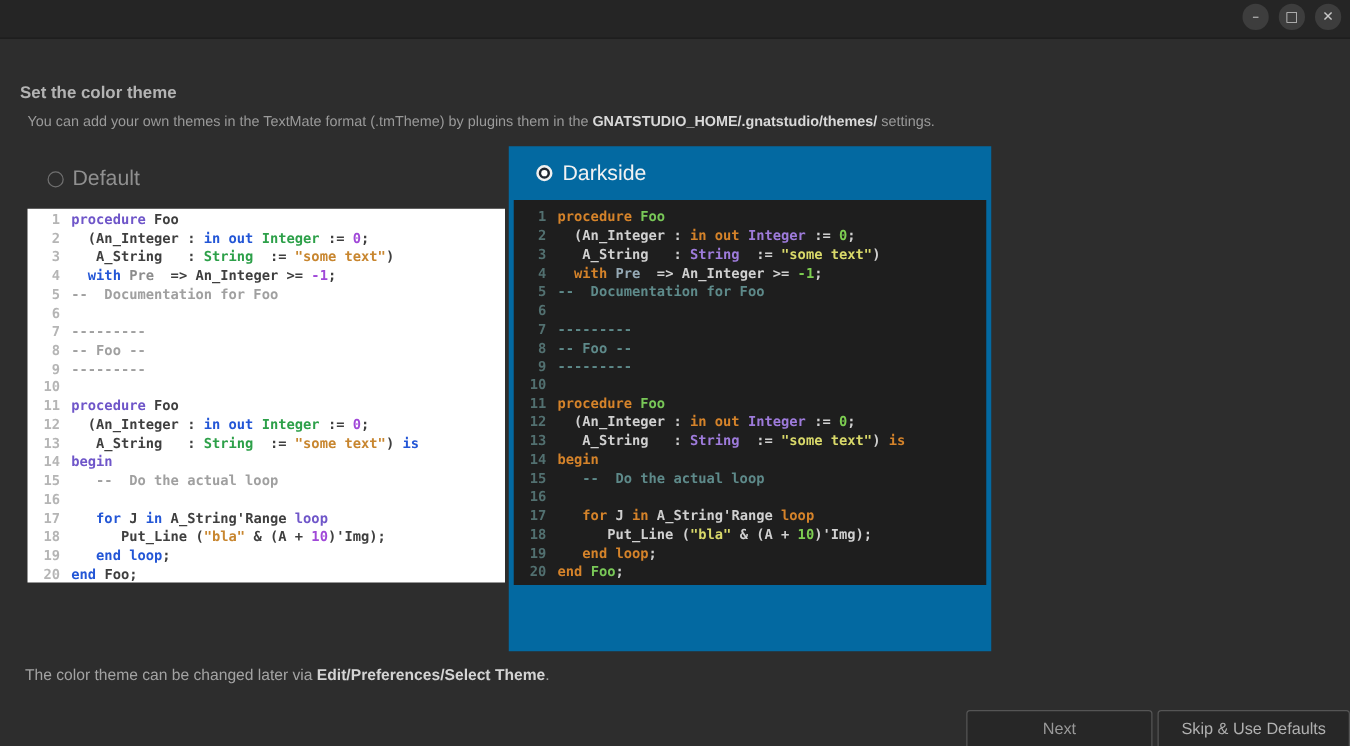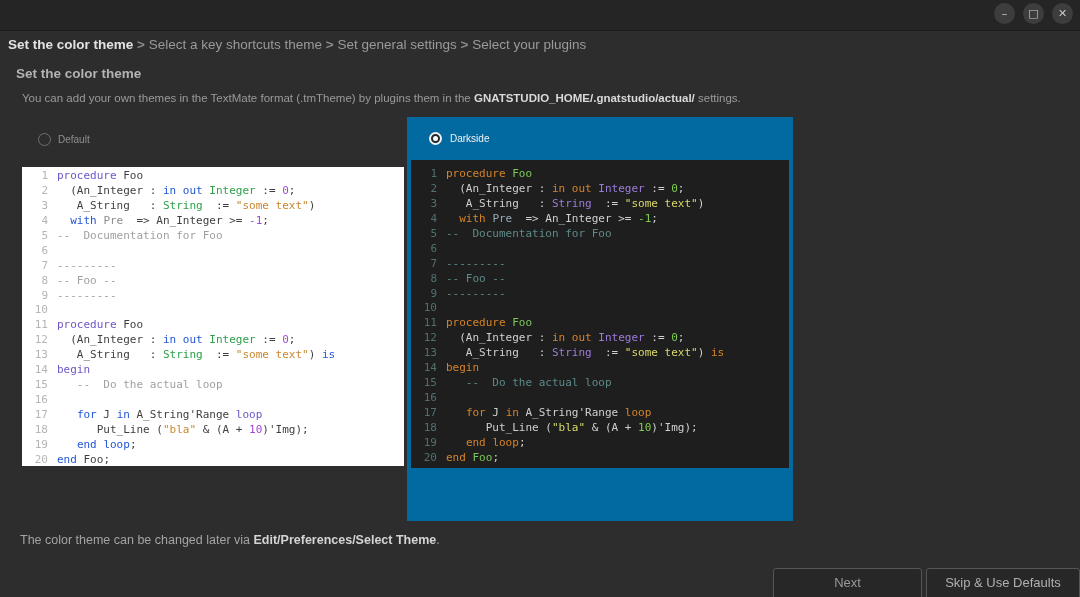--- a/index.html
+++ b/index.html
@@ -31,35 +31,35 @@
   .opt-default-row { position:absolute; left:38px; top:133px; display:flex; align-items:center; gap:7px; }
   .radio {
     width:13px; height:13px; border-radius:50%; border:1.5px solid #707070;
     background:transparent; position:relative; flex:0 0 auto;
   }
   .radio.selected { border:2px solid #f0f0f0; background:#1f2730; }
   .radio.selected .dot {
     position:absolute; left:50%; top:50%; width:5px; height:5px; margin:-2.5px 0 0 -2.5px;
     border-radius:50%; background:#ffffff;
   }
-  .opt-label { font-size:10px; color:#909090; }
+  .opt-label { font-size:17px; color:#909090; }
   .darkside-box {
     position:absolute; left:407px; top:117px; width:386px; height:404px;
     background:#3470ad;
   }
   .darkside-header { height:43px; display:flex; align-items:center; gap:8px; padding-left:22px; }
   .darkside-header .opt-label { color:#f2f2f2; }
   
   .code-panel {
     font-family:"DejaVu Sans Mono", monospace; font-size:11px;
     padding:2px 0 0 6px; overflow:hidden;
   }
   #code-light { position:absolute; left:22px; top:167px; width:382px; height:299px; }
   #code-dark  { margin:0 4px; height:308px; padding-top:7px; }
-  .code-line { height:14.95px; line-height:14.95px; white-space:pre; }
+  .code-line { height:14.95px; line-height:14.95px; white-space:pre;font-weight:bold; }
   .ln { display:inline-block; width:20px; text-align:right; margin-right:9px; }
   
   .footer-note { position:absolute; left:20px; top:533px; font-size:12.5px; color:#a3a3a3; }
   .footer-note b { color:#d4d4d4; }
   .wiz-btn {
     position:absolute; top:568px; height:32px; background:#272727;
     border:1px solid #555555; border-radius:3px; font-size:13px; color:#999999;
     text-align:center; line-height:28px; cursor:default;
     font-family:"Liberation Sans", sans-serif;
   }
@@ -75,24 +75,23 @@
 <div class="screen">
 
   <div class="titlebar">
     <div class="win-controls">
       <div class="win-btn">–</div>
       <div class="win-btn">□</div>
       <div class="win-btn">✕</div>
     </div>
   </div>
 
-  <div class="breadcrumb" id="breadcrumb"><span class="bc-item active">Set the color theme</span><span class="bc-sep"> &gt; </span><span class="bc-item">Select a key shortcuts theme</span><span class="bc-sep"> &gt; </span><span class="bc-item">Set general settings</span><span class="bc-sep"> &gt; </span><span class="bc-item">Select your plugins</span></div>
 
   <div class="page-heading">Set the color theme</div>
-  <div class="page-desc"><span>You can add your own themes in the TextMate format (.tmTheme) by plugins them in the </span><b>GNATSTUDIO_HOME/.gnatstudio/actual/</b><span> settings.</span></div>
+  <div class="page-desc"><span>You can add your own themes in the TextMate format (.tmTheme) by plugins them in the </span><b>GNATSTUDIO_HOME/.gnatstudio/themes/</b><span> settings.</span></div>
 
   <div class="opt-default-row">
     <div class="radio"></div>
     <span class="opt-label">Default</span>
   </div>
   <div class="code-panel" id="code-light" style="background: rgb(255, 255, 255);">
       <div class="code-line"><span class="ln" style="color: rgb(181, 181, 181);">1</span><span style="color: rgb(111, 86, 201);">procedure</span><span style="color: rgb(63, 63, 63);"> </span><span style="color: rgb(63, 63, 63);">Foo</span></div>
       <div class="code-line"><span class="ln" style="color: rgb(181, 181, 181);">2</span><span style="color: rgb(63, 63, 63);">  (An_Integer : </span><span style="color: rgb(35, 86, 214);">in out</span><span style="color: rgb(63, 63, 63);"> </span><span style="color: rgb(45, 160, 73);">Integer</span><span style="color: rgb(63, 63, 63);"> := </span><span style="color: rgb(160, 72, 216);">0</span><span style="color: rgb(63, 63, 63);">;</span></div>
       <div class="code-line"><span class="ln" style="color: rgb(181, 181, 181);">3</span><span style="color: rgb(63, 63, 63);">   A_String   : </span><span style="color: rgb(45, 160, 73);">String</span><span style="color: rgb(63, 63, 63);">  := </span><span style="color: rgb(200, 134, 47);">"some text"</span><span style="color: rgb(63, 63, 63);">)</span></div>
       <div class="code-line"><span class="ln" style="color: rgb(181, 181, 181);">4</span><span style="color: rgb(63, 63, 63);">  </span><span style="color: rgb(35, 86, 214);">with</span><span style="color: rgb(63, 63, 63);"> </span><span style="color: rgb(140, 140, 140);">Pre</span><span style="color: rgb(63, 63, 63);">  =&gt; An_Integer &gt;= </span><span style="color: rgb(160, 72, 216);">-1</span><span style="color: rgb(63, 63, 63);">;</span></div>

